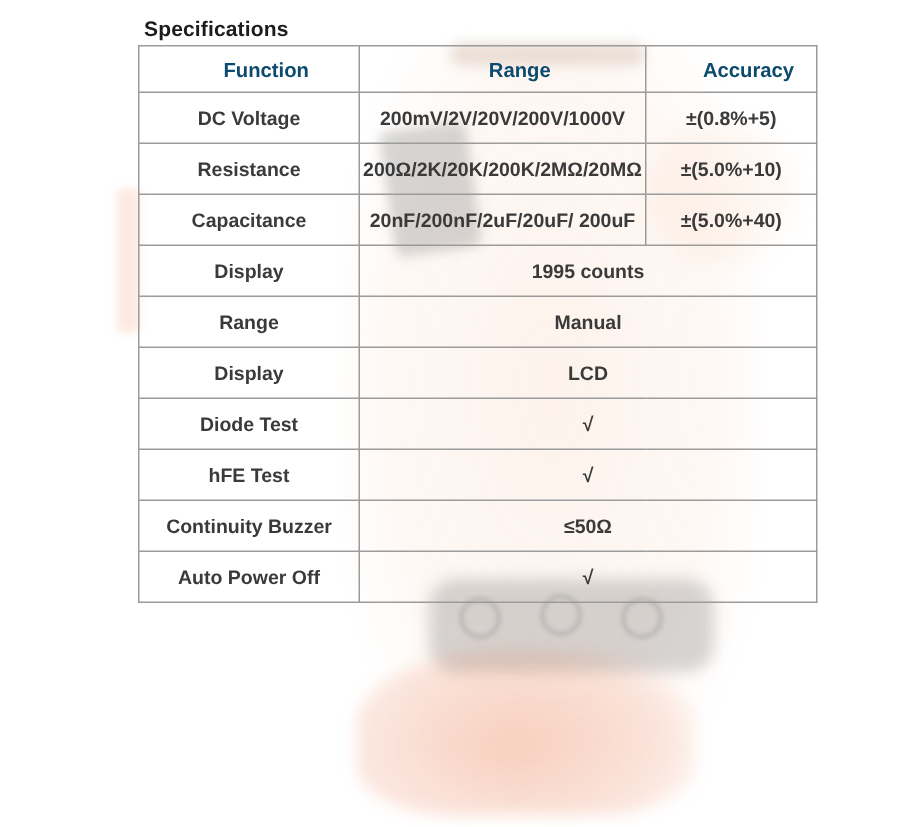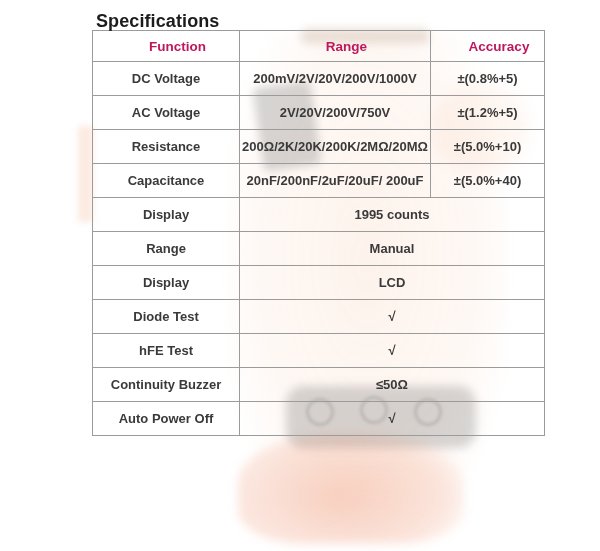--- a/index.html
+++ b/index.html
@@ -90,21 +90,21 @@
     border-radius: 50%;
     filter: blur(8px);
   }
 
   
   .page-title {
     position: absolute;
     left: 96px;
     top: 11px;
     z-index: 2;
-    font-size: 18px;
+    font-size: 14px;
     font-weight: bold;
     color: #1c1c1c;
     letter-spacing: 0.1px;
   }
 
   
   table.spec-table {
     position: absolute;
     left: 92px;
     top: 30px;
@@ -121,21 +121,21 @@
     vertical-align: middle;
     padding: 0;
     font-size: 13px;
     color: #3a3a3a;
     overflow: hidden;
     white-space: nowrap;
   }
   .spec-table th {
     height: 30px;
     font-weight: bold;
-    color: #be185d;
+    color: #0c4a6e;
     font-size: 13.5px;
     padding-left: 23px;
   }
   .spec-table td {
     height: 33px;
     font-weight: bold;
   }
   .spec-table { border: 1px solid #8d8d8d; }
 </style>
 </head>
@@ -169,25 +169,20 @@
       <th>Accuracy</th>
     </tr>
   </thead>
   <tbody>
     <tr>
       <td>DC Voltage</td>
       <td>200mV/2V/20V/200V/1000V</td>
       <td>±(0.8%+5)</td>
     </tr>
     <tr>
-      <td>AC Voltage</td>
-      <td>2V/20V/200V/750V</td>
-      <td>±(1.2%+5)</td>
-    </tr>
-    <tr>
       <td>Resistance</td>
       <td>200Ω/2K/20K/200K/2MΩ/20MΩ</td>
       <td>±(5.0%+10)</td>
     </tr>
     <tr>
       <td>Capacitance</td>
       <td>20nF/200nF/2uF/20uF/ 200uF</td>
       <td>±(5.0%+40)</td>
     </tr>
     <tr>

